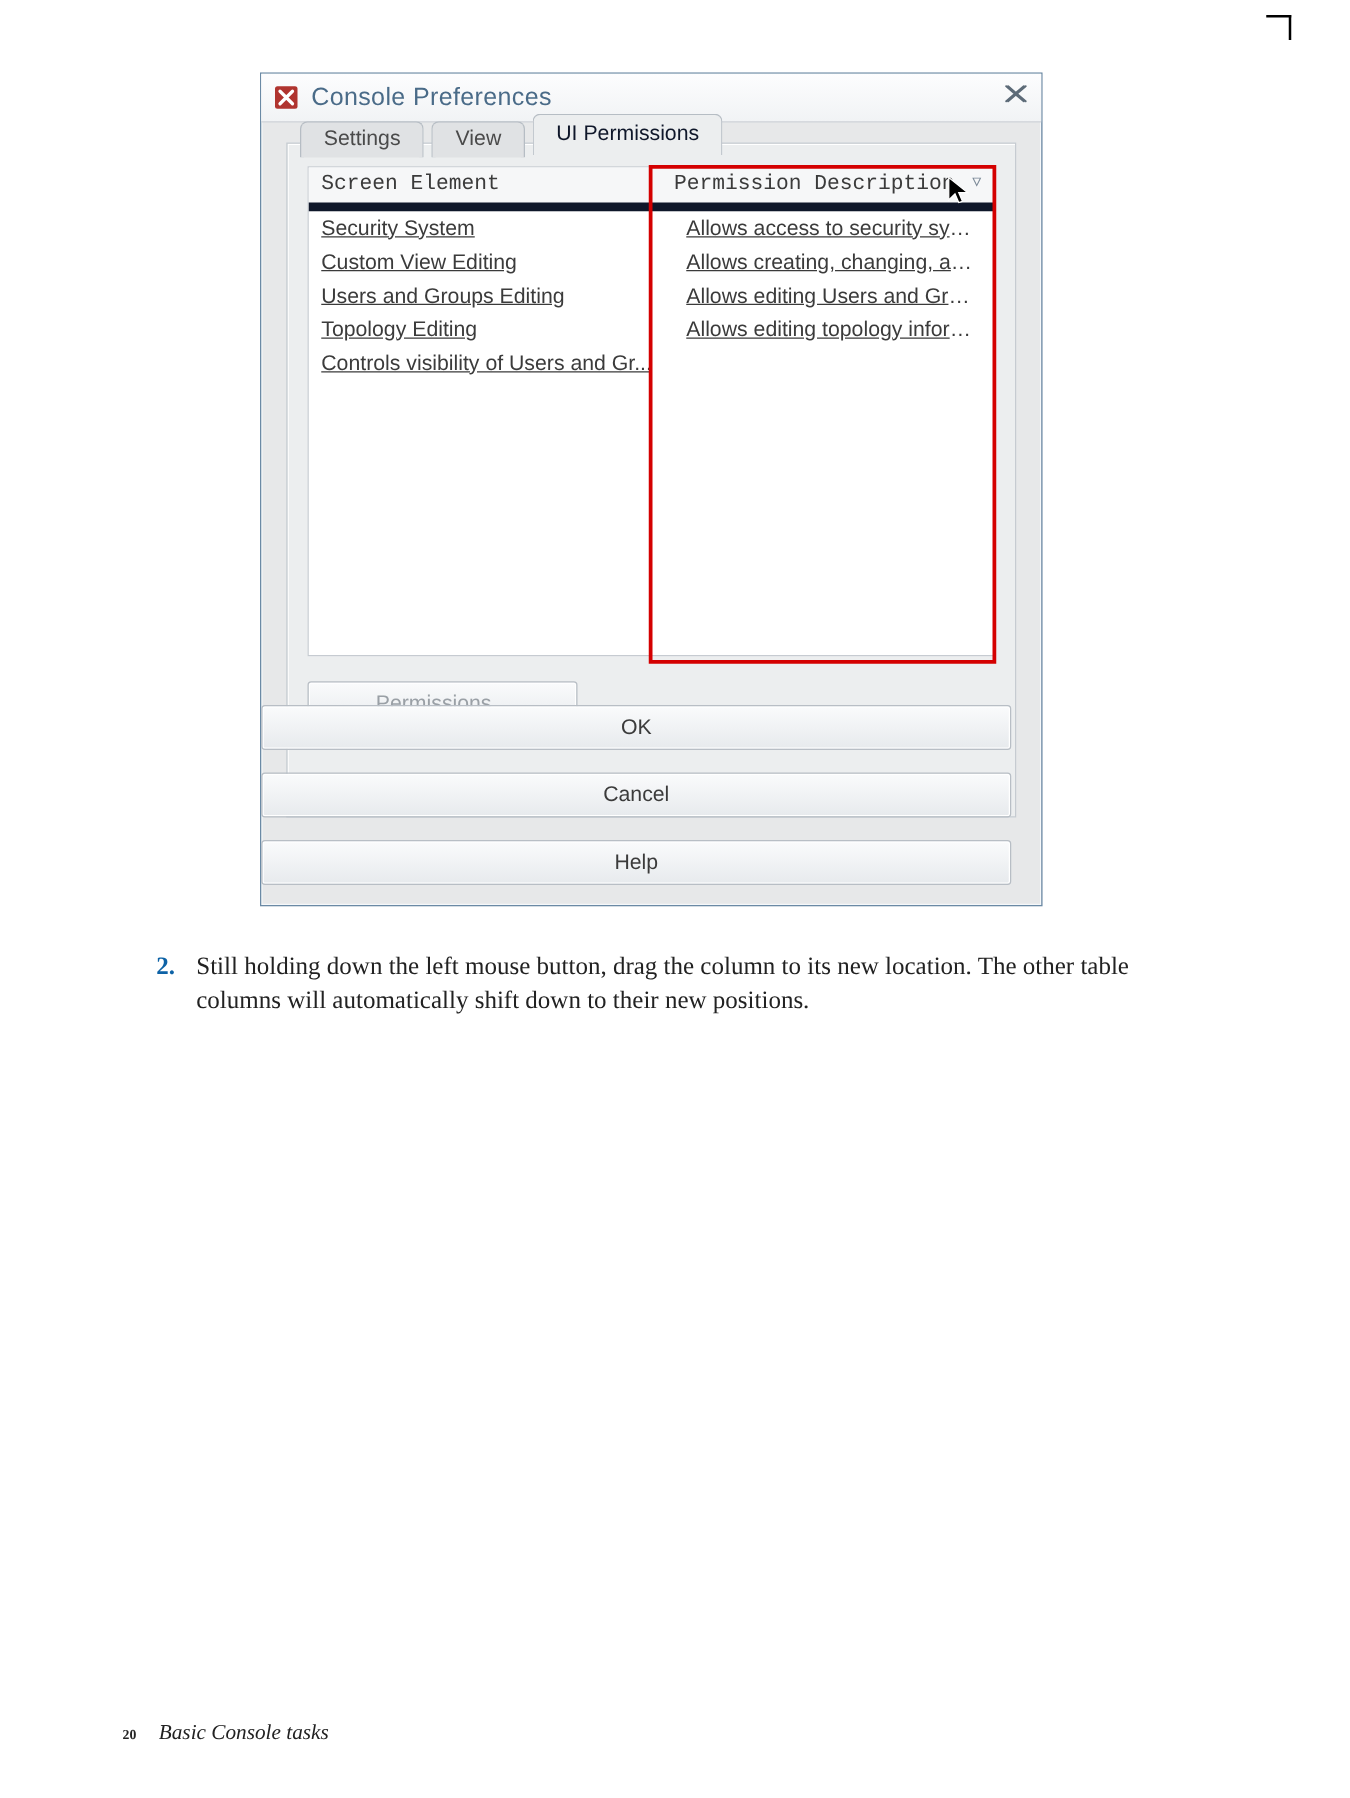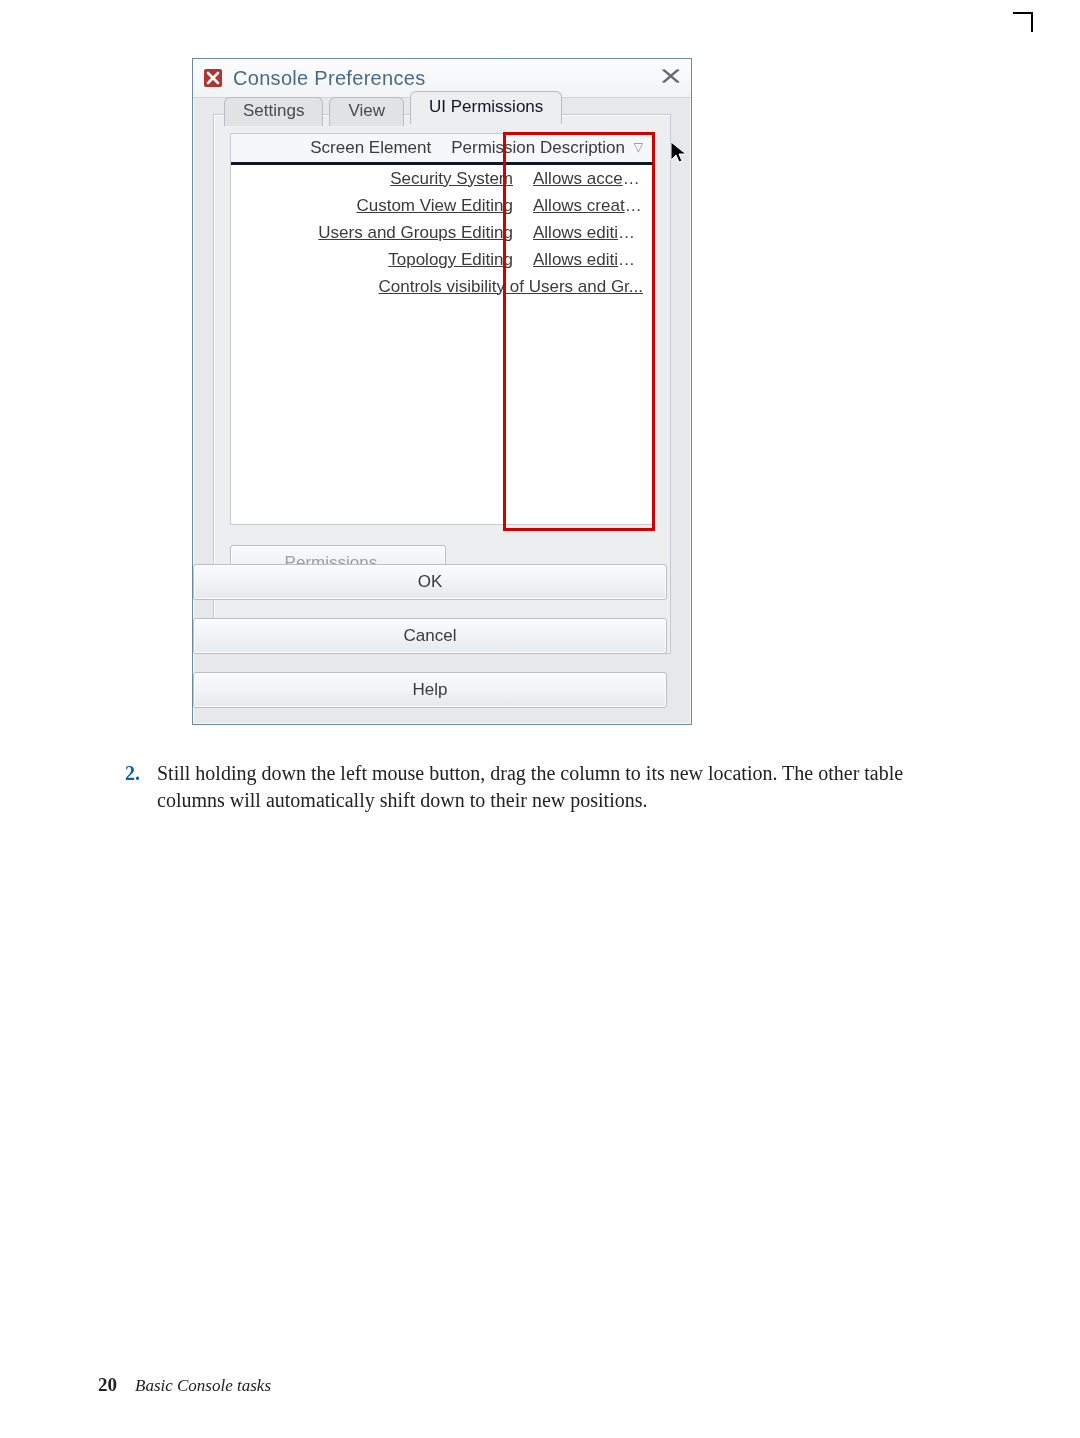--- a/index.html
+++ b/index.html
@@ -23,25 +23,24 @@
     right: 47px;
     width: 18px;
     height: 18px;
     border-top: 2px solid #000;
     border-right: 2px solid #000;
   }
 
   
   .dialog-wrap {
     position: absolute;
-    left: 192px;
+    left: 208px;
     top: 58px;
-    width: 498px;
+    width: 624px;
     height: 665px;
-    text-align: right;
   }
   .dialog {
     width: 100%;
     height: 100%;
     border: 1px solid #6b8aa5;
     background: #e7e8e9;
     box-shadow: inset 0 0 0 1px #f6f8fa;
     font-family: Tahoma, Arial, sans-serif;
     font-size: 17px;
     color: #3b3b3b;
@@ -127,22 +126,23 @@
     left: 16px;
     right: 16px;
     height: 390px;
     background: #ffffff;
     border: 1px solid #c6cbd1;
     box-shadow: inset 0 0 0 1px #ffffff;
   }
   .thead {
     display:flex;
     height: 28px;
-    border-bottom: 3px solid #0f172a;
+    border-bottom: 7px solid #0f172a;
     background: #f6f7f8;
+    font-family: Liberation Mono, monospace;
   }
   .th {
     padding: 4px 10px;
     color: #3b3b3b;
     white-space: nowrap;
   }
   .col1 { width: 272px; }
   .col2 { flex: 1; position: relative; }
   .sort-ind {
     display:inline-block;
@@ -245,21 +245,21 @@
     position: absolute;
     left: 98px;
     bottom: 42px;
     font-family: "Palatino Linotype", "Book Antiqua", Palatino, serif;
     font-size: 17px;
     color: #222;
     display:flex;
     align-items: baseline;
     gap: 18px;
   }
-  .footer .pg { font-size: 19px; font-weight: bold; }
+  .footer .pg { font-size: 11px; font-weight: bold; }
   .footer .sec { font-size: 17px; font-style: italic; }
 </style>
 </head>
 <body>
 
 <div class="page">
 
   <div class="corner"></div>
 
   <div class="dialog-wrap">

